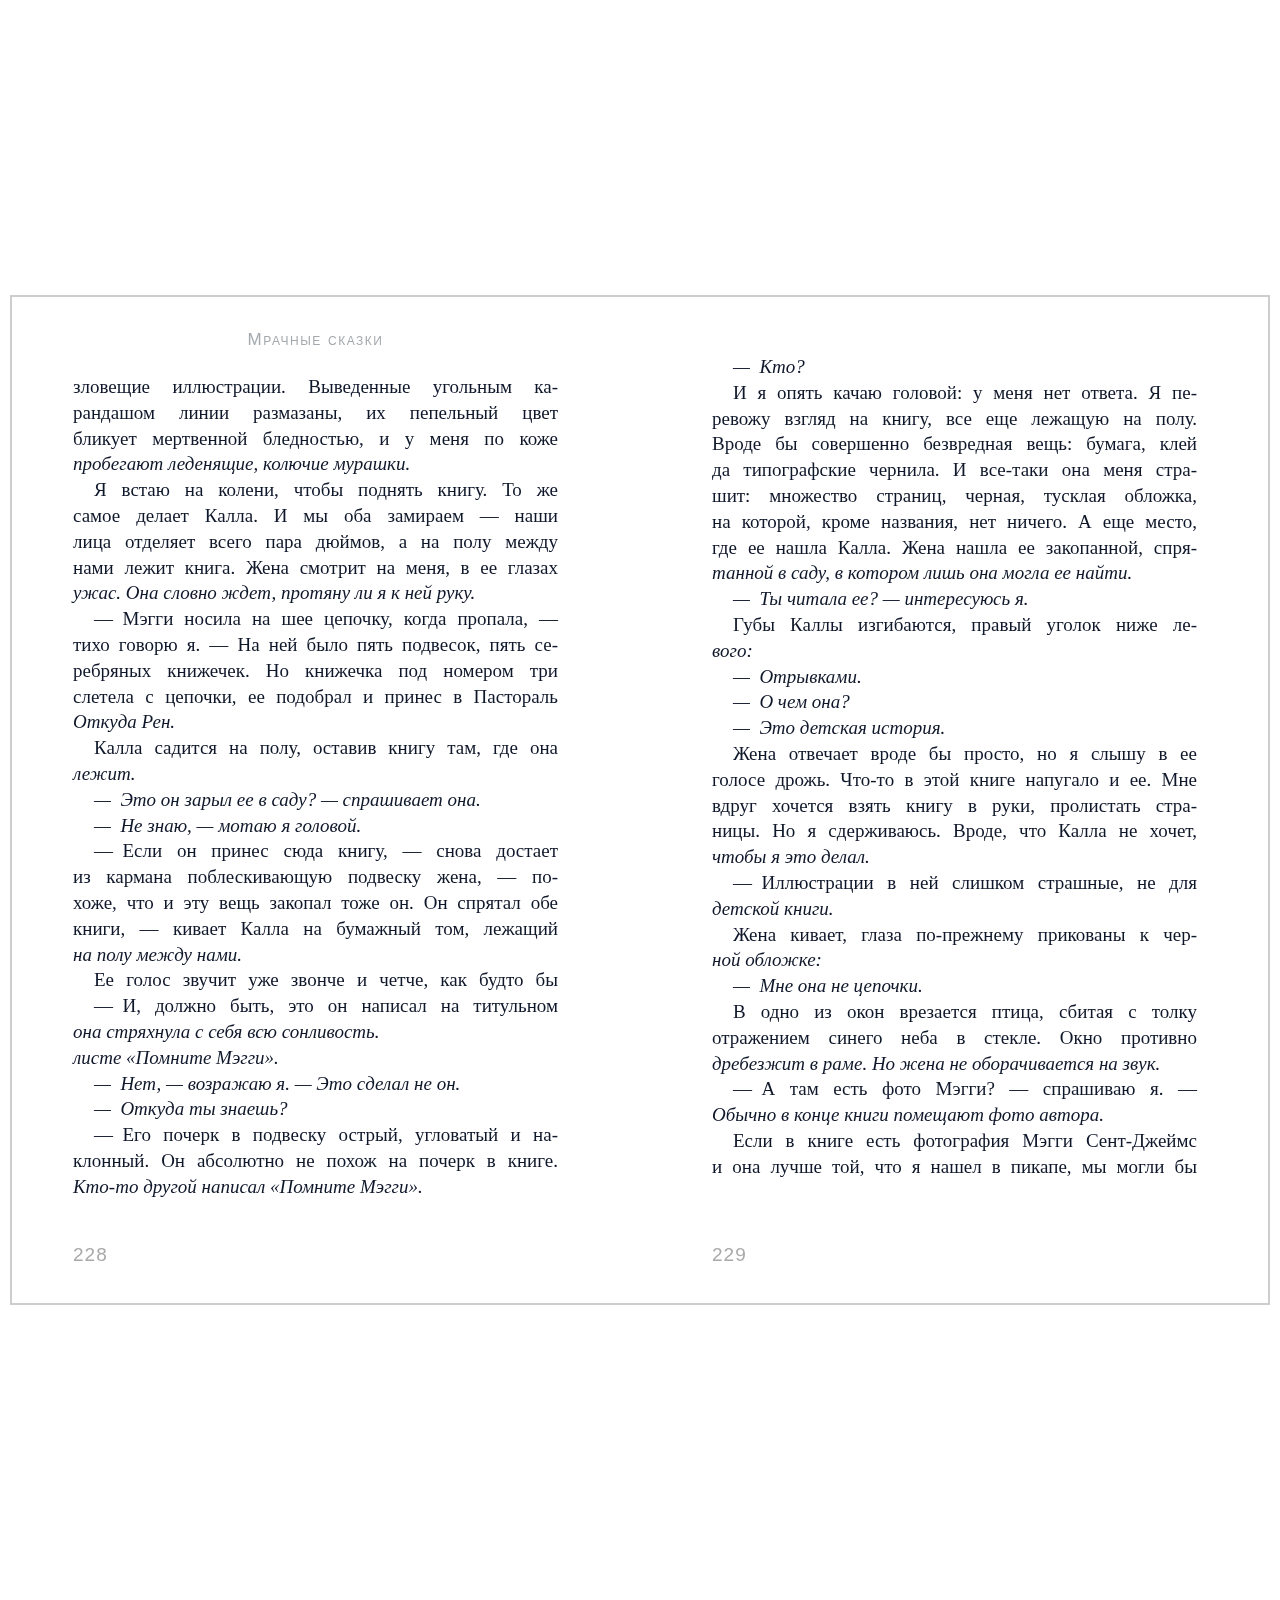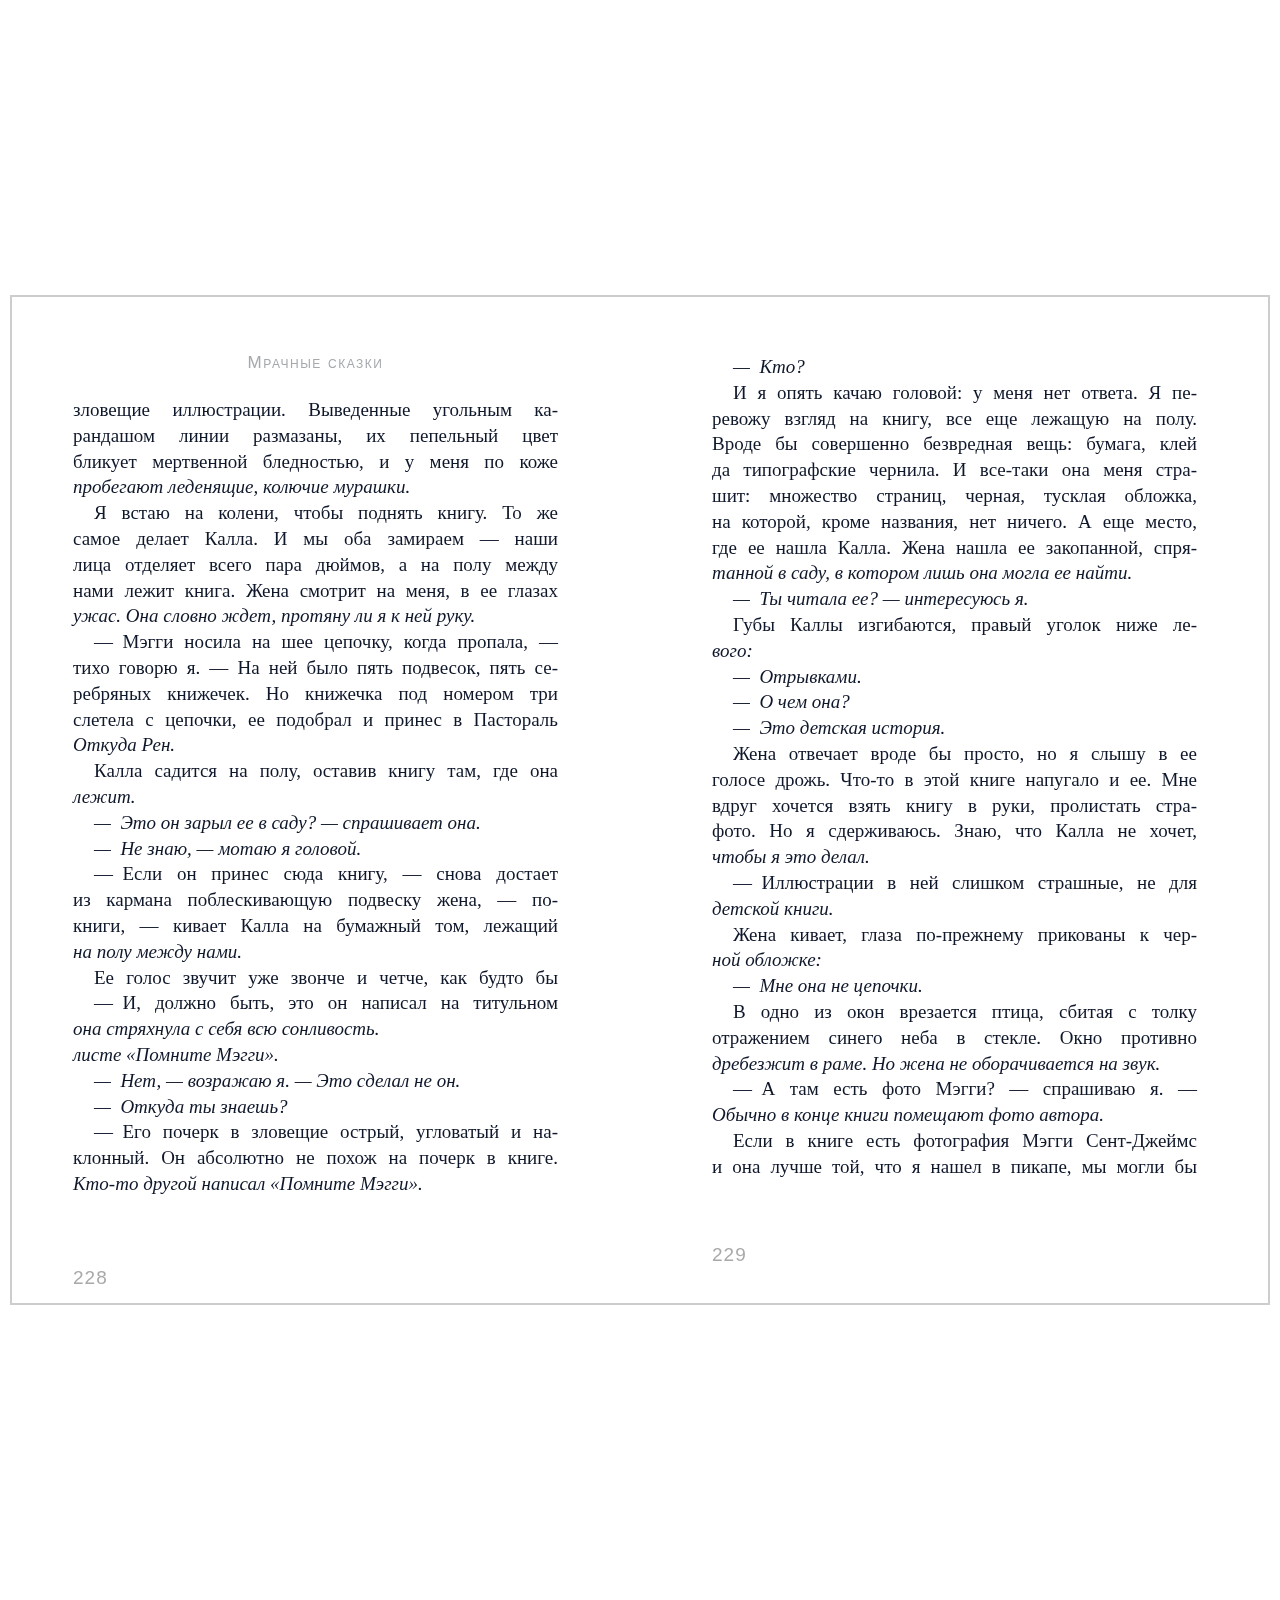--- a/index.html
+++ b/index.html
@@ -23,21 +23,21 @@
     border: 2px solid #cdcdcd;
     box-sizing: border-box;
     background: #ffffff;
   }
   .page {
     position: absolute;
     top: 330px;
     width: 485px;
     height: 860px;
   }
-  .page.left  { left: 73px; margin-top: 23px; }
+  .page.left  { left: 73px; }
   .page.right { left: 712px; }
   .running-head {
     height: 20px;
     line-height: 20px;
     text-align: center;
     font-family: "Liberation Sans", sans-serif;
     font-size: 17px;
     color: #a4a9ad;
     letter-spacing: 1px;
   }
@@ -91,29 +91,30 @@
       <div class="line">тихо говорю я. — На ней было пять подвесок, пять се-</div>
       <div class="line">ребряных книжечек. Но книжечка под номером три</div>
       <div class="line">слетела с цепочки, ее подобрал и принес в Пастораль</div>
       <div class="line last">Откуда Рен.</div>
       <div class="line indent">Калла садится на полу, оставив книгу там, где она</div>
       <div class="line last">лежит.</div>
       <div class="line indent last">— Это он зарыл ее в саду? — спрашивает она.</div>
       <div class="line indent last">— Не знаю, — мотаю я головой.</div>
       <div class="line indent">— Если он принес сюда книгу, — снова достает</div>
       <div class="line">из кармана поблескивающую подвеску жена, — по-</div>
+      <div class="line">хоже, что и эту вещь закопал тоже он. Он спрятал обе</div>
       <div class="line">книги, — кивает Калла на бумажный том, лежащий</div>
       <div class="line last">на полу между нами.</div>
       <div class="line indent">Ее голос звучит уже звонче и четче, как будто бы</div>
       <div class="line indent">— И, должно быть, это он написал на титульном</div>
       <div class="line last">она стряхнула с себя всю сонливость.</div>
       <div class="line last">листе «Помните Мэгги».</div>
       <div class="line indent last">— Нет, — возражаю я. — Это сделал не он.</div>
       <div class="line indent last">— Откуда ты знаешь?</div>
-      <div class="line indent">— Его почерк в зловещие острый, угловатый и на-</div>
+      <div class="line indent">— Его почерк в подвеску острый, угловатый и на-</div>
       <div class="line">клонный. Он абсолютно не похож на почерк в книге.</div>
       <div class="line last">Кто-то другой написал «Помните Мэгги».</div>
     </div>
   <div class="page-number">228</div>
 </div>
 
 <div class="page right">
   <div class="page-body">
       <div class="line indent last">— Кто?</div>
       <div class="line indent">И я опять качаю головой: у меня нет ответа. Я пе-</div>
@@ -126,21 +127,21 @@
       <div class="line last">танной в саду, в котором лишь она могла ее найти.</div>
       <div class="line indent last">— Ты читала ее? — интересуюсь я.</div>
       <div class="line indent">Губы Каллы изгибаются, правый уголок ниже ле-</div>
       <div class="line last">вого:</div>
       <div class="line indent last">— Отрывками.</div>
       <div class="line indent last">— О чем она?</div>
       <div class="line indent last">— Это детская история.</div>
       <div class="line indent">Жена отвечает вроде бы просто, но я слышу в ее</div>
       <div class="line">голосе дрожь. Что-то в этой книге напугало и ее. Мне</div>
       <div class="line">вдруг хочется взять книгу в руки, пролистать стра-</div>
-      <div class="line">фото. Но я сдерживаюсь. Знаю, что Калла не хочет,</div>
+      <div class="line">ницы. Но я сдерживаюсь. Вроде, что Калла не хочет,</div>
       <div class="line last">чтобы я это делал.</div>
       <div class="line indent">— Иллюстрации в ней слишком страшные, не для</div>
       <div class="line last">детской книги.</div>
       <div class="line indent">Жена кивает, глаза по-прежнему прикованы к чер-</div>
       <div class="line last">ной обложке:</div>
       <div class="line indent last">— Мне она не цепочки.</div>
       <div class="line indent">В одно из окон врезается птица, сбитая с толку</div>
       <div class="line">отражением синего неба в стекле. Окно противно</div>
       <div class="line last">дребезжит в раме. Но жена не оборачивается на звук.</div>
       <div class="line indent">— А там есть фото Мэгги? — спрашиваю я. —</div>

